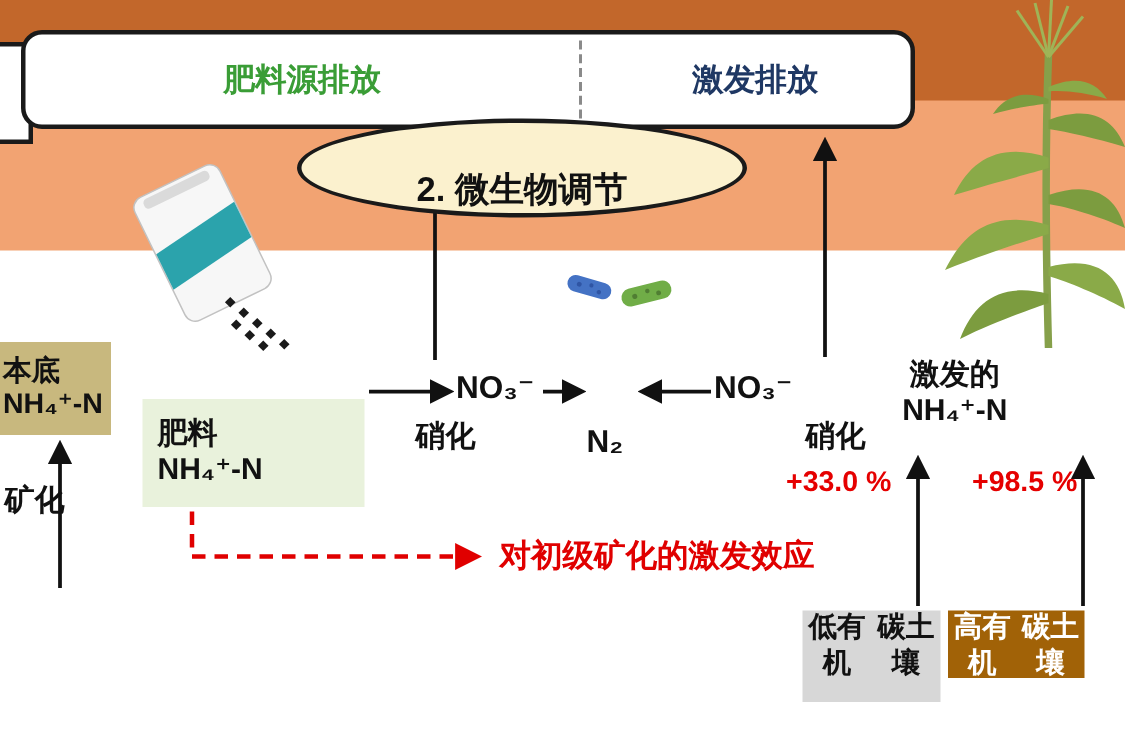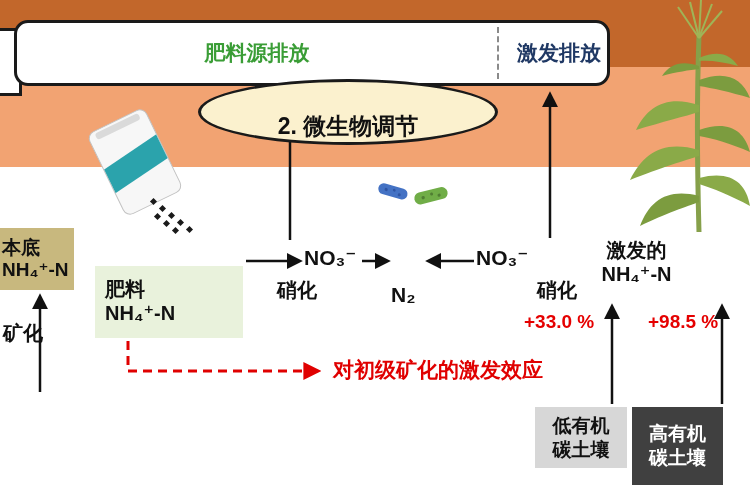--- a/index.html
+++ b/index.html
@@ -8,42 +8,42 @@
     font-family:"Liberation Sans","DejaVu Sans",sans-serif;color:#111;
   }
   .abs{position:absolute;}
   
   .band-light{left:0;top:228;width:750px;height:167px;background:#F2A372;z-index:0;}
   .band-dark{left:0;top:395;width:750px;height:67px;background:#C2672B;z-index:1;}
   
   .top-box{left:14px;top:20px;width:596px;height:66px;background:#fff;border:3px solid #1a1a1a;
     border-radius:14px;display:flex;z-index:3;box-sizing:border-box;}
   .top-box .cell{display:flex;align-items:center;justify-content:center;font-weight:bold;font-size:21px;}
-  .top-box .cell.left{width:480px;color:#3A9D36;}
+  .top-box .cell.left{width:369px;color:#3A9D36;}
   .top-box .cell.right{flex:1;color:#1F3864;padding-left:12px;}
   .top-divider{width:0;border-left:2px dashed #8a8a8a;height:52px;margin-top:4px;}
   .legend-partial{left:-18px;top:28px;width:34px;height:62px;background:#fff;border:3px solid #1a1a1a;z-index:3;}
   
   .oval{border:3px solid #1a1a1a;border-radius:50%;background:#FBF1CE;display:flex;align-items:flex-end;
     justify-content:center;font-weight:bold;font-size:23px;z-index:4;box-sizing:border-box;}
   .oval.microbial{left:198px;top:79px;width:300px;height:66px;}
   .oval.substrate{left:230px;top:392px;width:244px;height:58px;background:#FDF7E3;}
   
   .bacteria-caption{left:335px;top:147px;width:205px;text-align:center;color:#177F8D;
     font-weight:bold;font-size:20px;z-index:3;}
   
   .pool{z-index:3;display:flex;flex-direction:column;justify-content:center;font-weight:bold;
     line-height:1.18;box-sizing:border-box;}
   .pool.background{left:-12px;top:228px;width:86px;height:62px;background:#C8B87E;padding-left:14px;font-size:19px;}
   .pool.fertilizer{left:95px;top:230px;width:148px;height:72px;background:#E9F2DC;padding-left:10px;font-size:20px;margin-top:36px;}
   .pool.primed{left:588px;top:228px;width:97px;height:70px;background:#ffffff;text-align:center;font-size:20px;border-radius:3px;align-items:center;}
-  .soil-box{z-index:3;display:flex;flex-direction:column;justify-content:center;text-align:center;
+  .soil-box{z-index:3;display:flex;flex-direction:row;justify-content:center;text-align:center;
     font-weight:bold;font-size:19px;line-height:1.25;box-sizing:border-box;}
   .soil-box.low{left:535px;top:407px;width:92px;height:61px;background:#D7D7D7;color:#111;}
-  .soil-box.high{left:632px;top:407px;width:91px;height:78px;background:#404040;color:#fff;}
+  .soil-box.high{left:632px;top:407px;width:91px;height:45px;background:#a16207;color:#fff;}
   
   .chem{font-weight:bold;font-size:21px;z-index:3;color:#111;}
   .proc{font-weight:bold;font-size:20px;z-index:3;color:#111;}
   .pct{font-weight:bold;font-size:19px;z-index:3;color:#E50000;}
   .priming-label{left:333px;top:356px;width:290px;color:#E00000;font-weight:bold;font-size:21px;z-index:3;}
   
   .bag{left:103px;top:116px;width:64px;height:92px;transform:rotate(-26deg);z-index:3;}
   .bag .body{position:absolute;left:0;top:0;right:0;bottom:0;background:#F7F7F7;border:1px solid #C2C2C2;border-radius:8px;overflow:hidden;}
   .bag .stripe{position:absolute;left:-6px;right:-6px;top:34px;height:26px;background:#2BA3AC;transform:rotate(-8deg);}
   .bag .crimp{position:absolute;top:2px;left:7px;right:7px;height:7px;background:#DADADA;border-radius:3px;}

